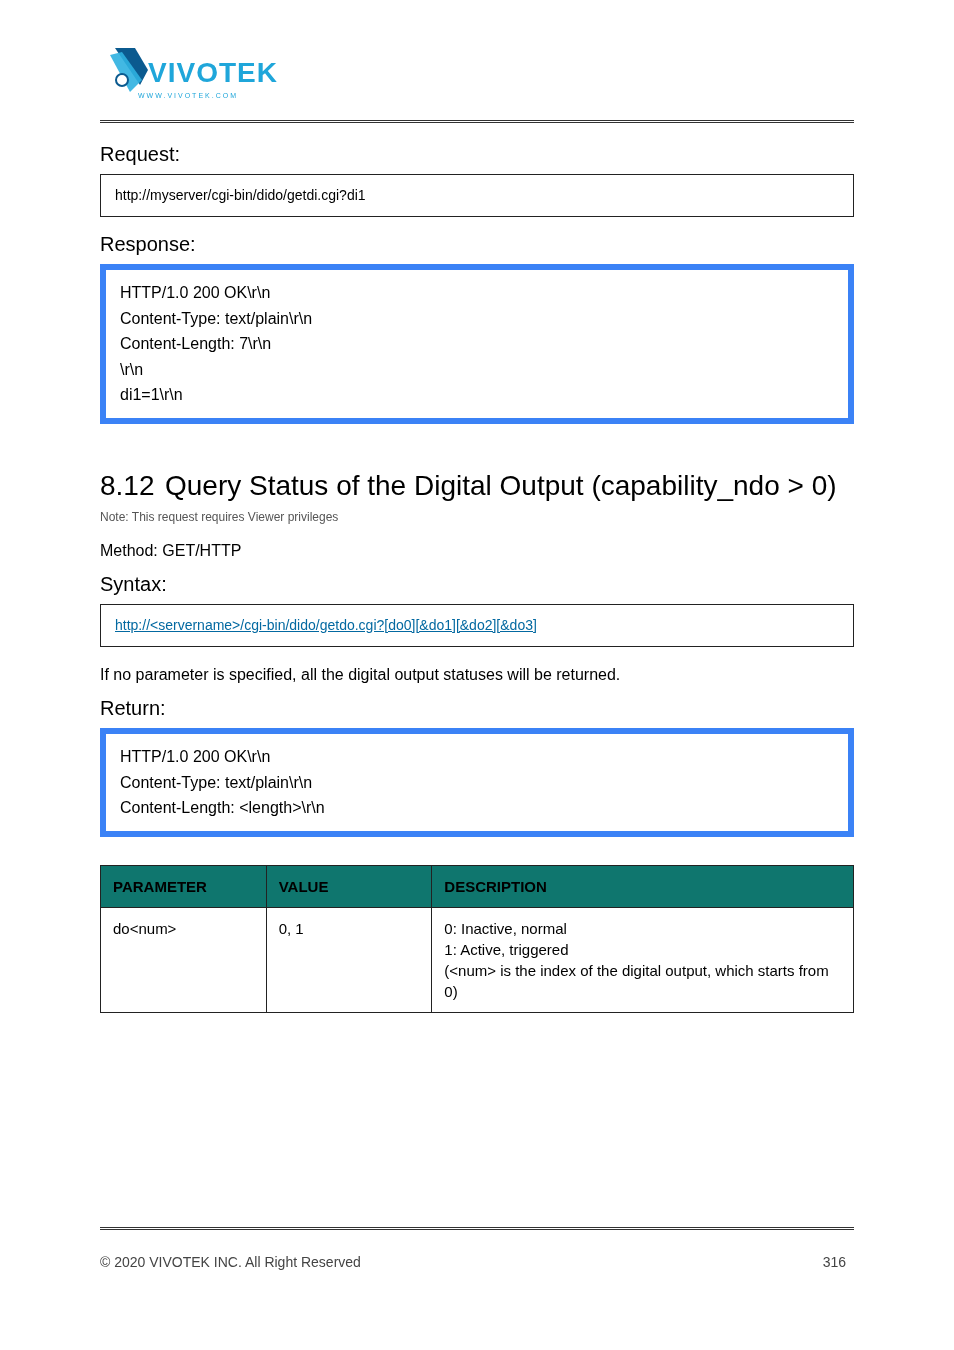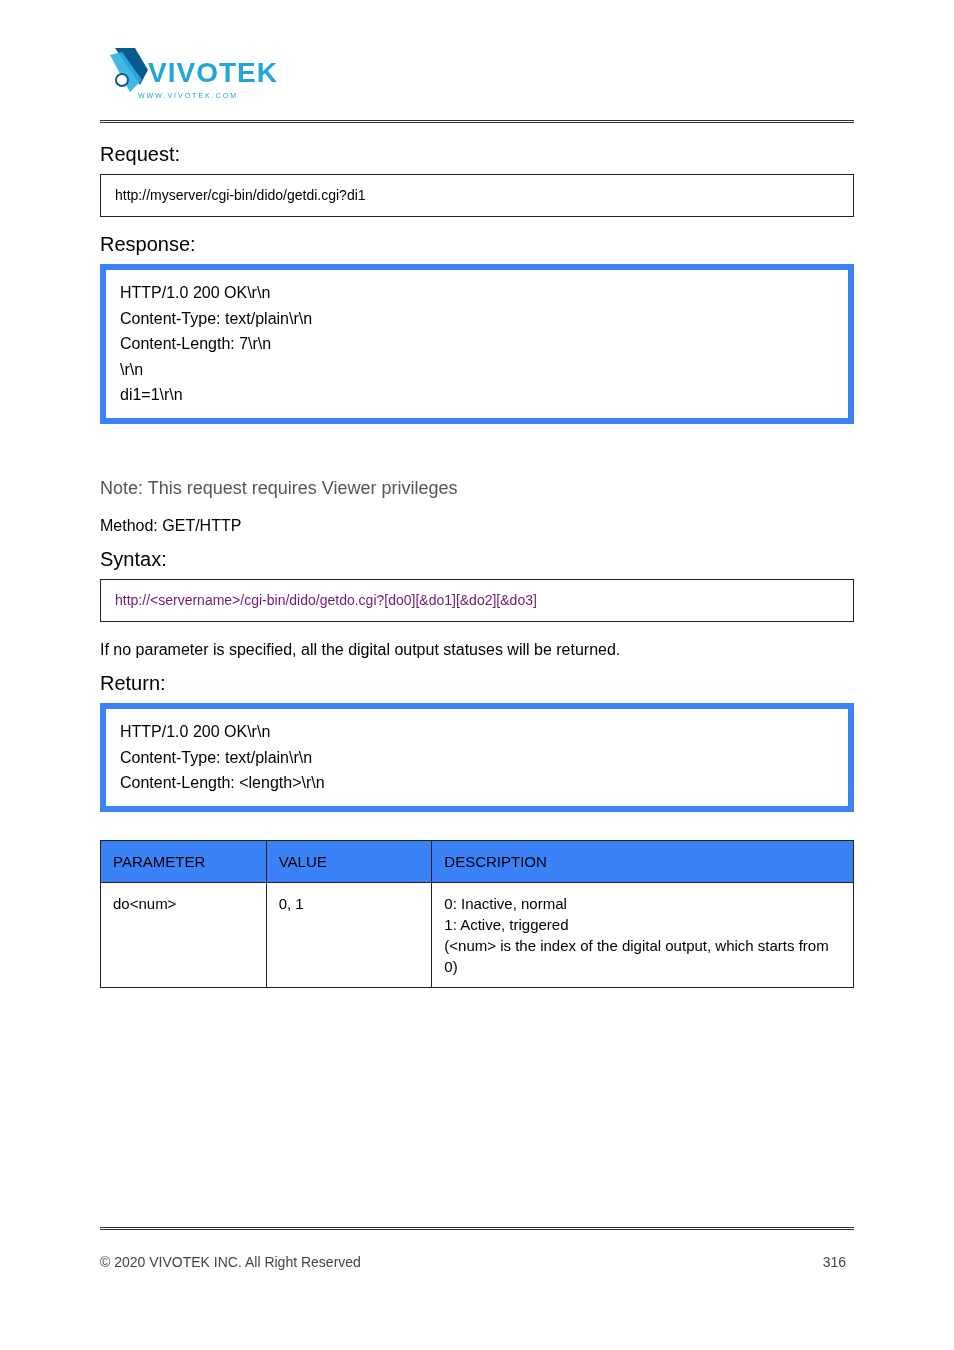--- a/index.html
+++ b/index.html
@@ -3,30 +3,30 @@
   <meta charset="utf-8">
   <style>
     * { margin: 0; padding: 0; box-sizing: border-box; }
     body { font-family: Arial, sans-serif; background: #fff; width: 954px; margin: 0 auto; position: relative; }
     .page { width: 954px; height: 1350px; position: relative; padding: 40px 100px 0 100px; }
     .logo { width: 190px; height: 70px; margin-bottom: 10px; }
     .logo svg { width: 100%; height: 100%; }
     .hr-top { border: none; border-top: 3px double #333; margin-bottom: 20px; }
     .section-num { font-size: 28px; display: inline; }
     .section-title { font-size: 28px; display: inline; margin-left: 6px; }
-    .subtitle { font-size: 18px; color: #555; margin-top: 8px; margin-bottom: 15px; }
+    .subtitle { font-size: 12px; color: #555; margin-top: 8px; margin-bottom: 15px; }
     .body-text { font-size: 16px; line-height: 1.5; margin-bottom: 10px; }
     .syntax-label { font-size: 20px; margin-bottom: 8px; }
     .syntax-box { border: 1px solid #222; padding: 10px 14px; font-size: 14px; margin-bottom: 16px; line-height: 1.5; }
-    .syntax-box .link { color: #701a75; }
+    .syntax-box .link { color: #0369a1; text-decoration: underline; }
     .return-box { border: 6px solid #3b82f6; padding: 10px 14px; font-size: 16px; line-height: 1.6; margin-bottom: 28px; white-space: pre-line; }
     .spacer { height: 18px; }
     table { width: 100%; border-collapse: collapse; table-layout: fixed; }
     th, td { border: 1px solid #222; padding: 10px 12px; font-size: 15px; text-align: left; vertical-align: top; line-height: 1.4; }
-    th { background: #3b82f6; font-weight: normal; }
+    th { background: #0f766e; font-weight: bold; }
     col.c1 { width: 22%; }
     col.c2 { width: 22%; }
     col.c3 { width: 56%; }
     .hr-bottom { border: none; border-top: 3px double #333; position: absolute; bottom: 120px; left: 100px; right: 100px; }
     .footer { position: absolute; bottom: 80px; left: 100px; right: 108px; display: flex; justify-content: space-between; font-size: 14px; color: #444; }
   </style>
 </head>
 <body>
 
 <div class="page">
@@ -47,20 +47,24 @@
   </div>
 
   <div class="syntax-label">Response:</div>
   <div class="return-box">HTTP/1.0 200 OK\r\n
 Content-Type: text/plain\r\n
 Content-Length: 7\r\n
 \r\n
 di1=1\r\n</div>
 
   <div class="spacer"></div>
+  <div>
+    <span class="section-num">8.12</span>
+    <span class="section-title">Query Status of the Digital Output (capability_ndo &gt; 0)</span>
+  </div>
   <div class="subtitle">Note: This request requires Viewer privileges</div>
   <div class="body-text">Method: GET/HTTP</div>
 
   <div class="syntax-label">Syntax:</div>
   <div class="syntax-box">
     <span class="link">http://&lt;servername&gt;/cgi-bin/dido/getdo.cgi?[do0][&amp;do1][&amp;do2][&amp;do3]</span>
   </div>
   <div class="body-text">If no parameter is specified, all the digital output statuses will be returned.</div>
 
   <div class="syntax-label">Return:</div>

